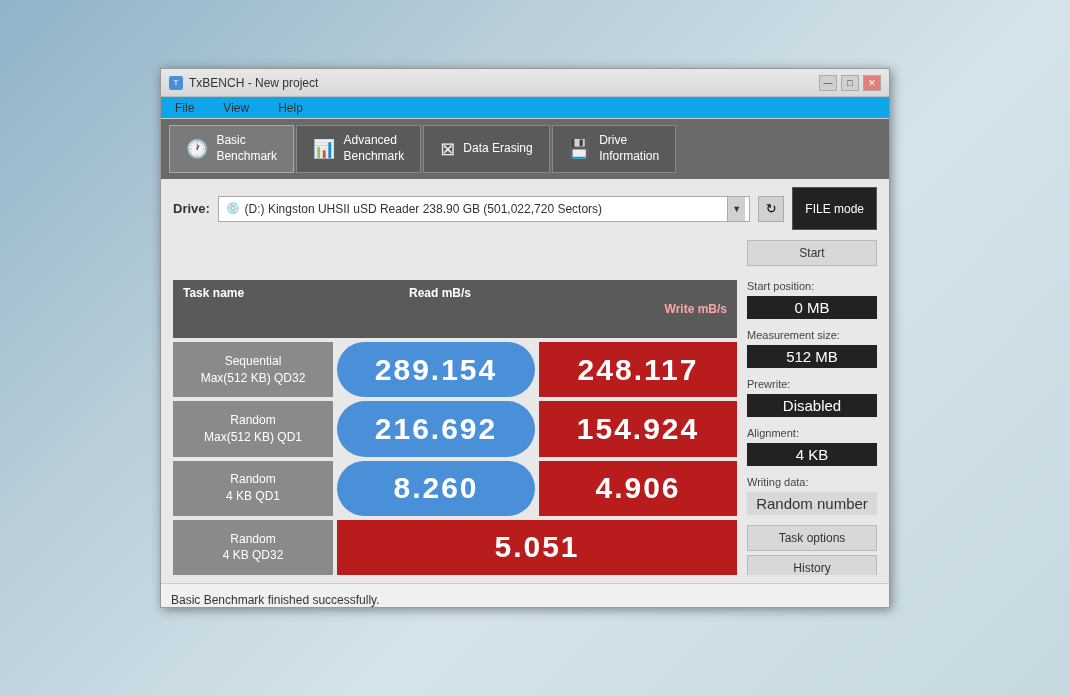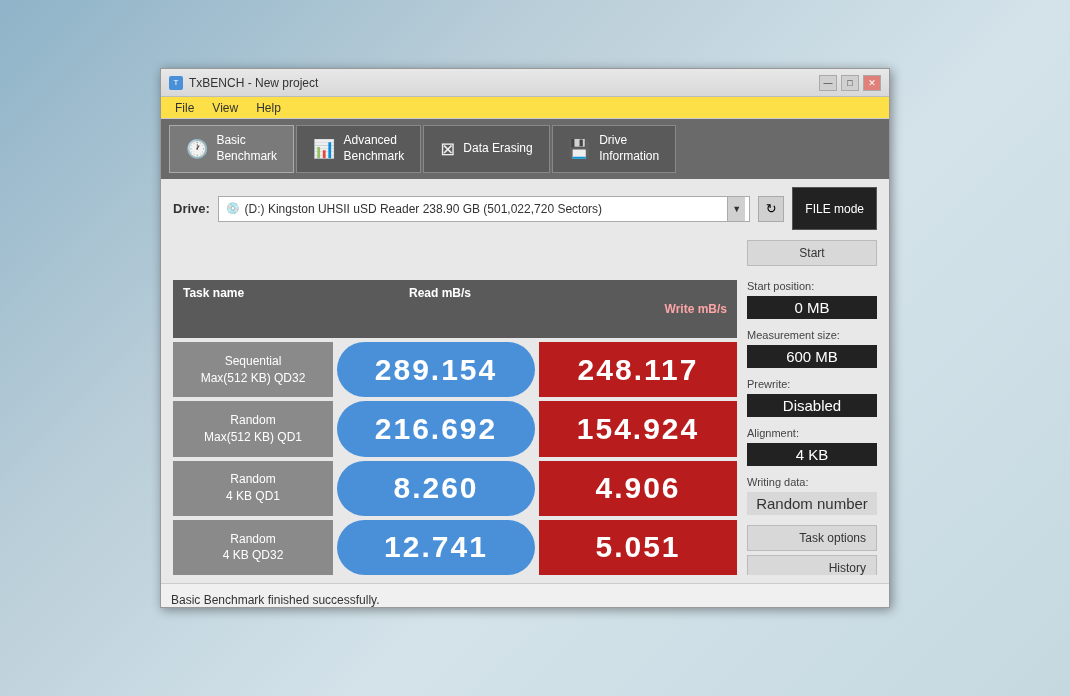--- a/index.html
+++ b/index.html
@@ -81,26 +81,26 @@
       align-items: center;
       justify-content: center;
       font-size: 9px;
       cursor: pointer;
       color: #333;
     }
 
     .title-btn.close { background: #e0807a; color: white; }
 
     .menu-bar {
-      background: #fde047;
+      background: #0ea5e9;
       height: 22px;
       display: flex;
       align-items: center;
       padding: 0 6px;
-      gap: 2px;
+      gap: 13px;
       border-bottom: 1px solid #ccc;
       flex-shrink: 0;
     }
 
     .menu-item {
       padding: 2px 8px;
       font-size: 12px;
       color: #333;
       cursor: pointer;
     }
@@ -323,21 +323,21 @@
       gap: 4px;
     }
 
     .sidebar-btn {
       background: #d8d8d8;
       border: 1px solid #bbb;
       padding: 5px 10px;
       font-size: 12px;
       color: #333;
       cursor: pointer;
-      text-align: right;
+      text-align: center;
     }
 
     .sidebar-label {
       font-size: 11px;
       color: #444;
       margin-top: 4px;
     }
 
     .sidebar-value {
       background: #222;
@@ -472,35 +472,34 @@
         </div>
 
         <div class="bench-row">
           <div class="task-cell">Random<br>4 KB QD1</div>
           <div class="read-cell">8.260</div>
           <div class="write-cell">4.906</div>
         </div>
 
         <div class="bench-row">
           <div class="task-cell">Random<br>4 KB QD32</div>
-          <div class="read-cell">12.741</div>
           <div class="write-cell">5.051</div>
         </div>
       </div>
 
       <div class="sidebar">
         <div class="start-btn-container">
           <button class="start-btn">Start</button>
         </div>
 
         <span class="sidebar-label">Start position:</span>
         <div class="sidebar-value">0 MB</div>
 
         <span class="sidebar-label">Measurement size:</span>
-        <div class="sidebar-value">600 MB</div>
+        <div class="sidebar-value">512 MB</div>
 
         <span class="sidebar-label">Prewrite:</span>
         <div class="sidebar-value">Disabled</div>
 
         <span class="sidebar-label">Alignment:</span>
         <div class="sidebar-value">4 KB</div>
 
         <span class="sidebar-label">Writing data:</span>
         <div class="sidebar-value light">Random number</div>
 

